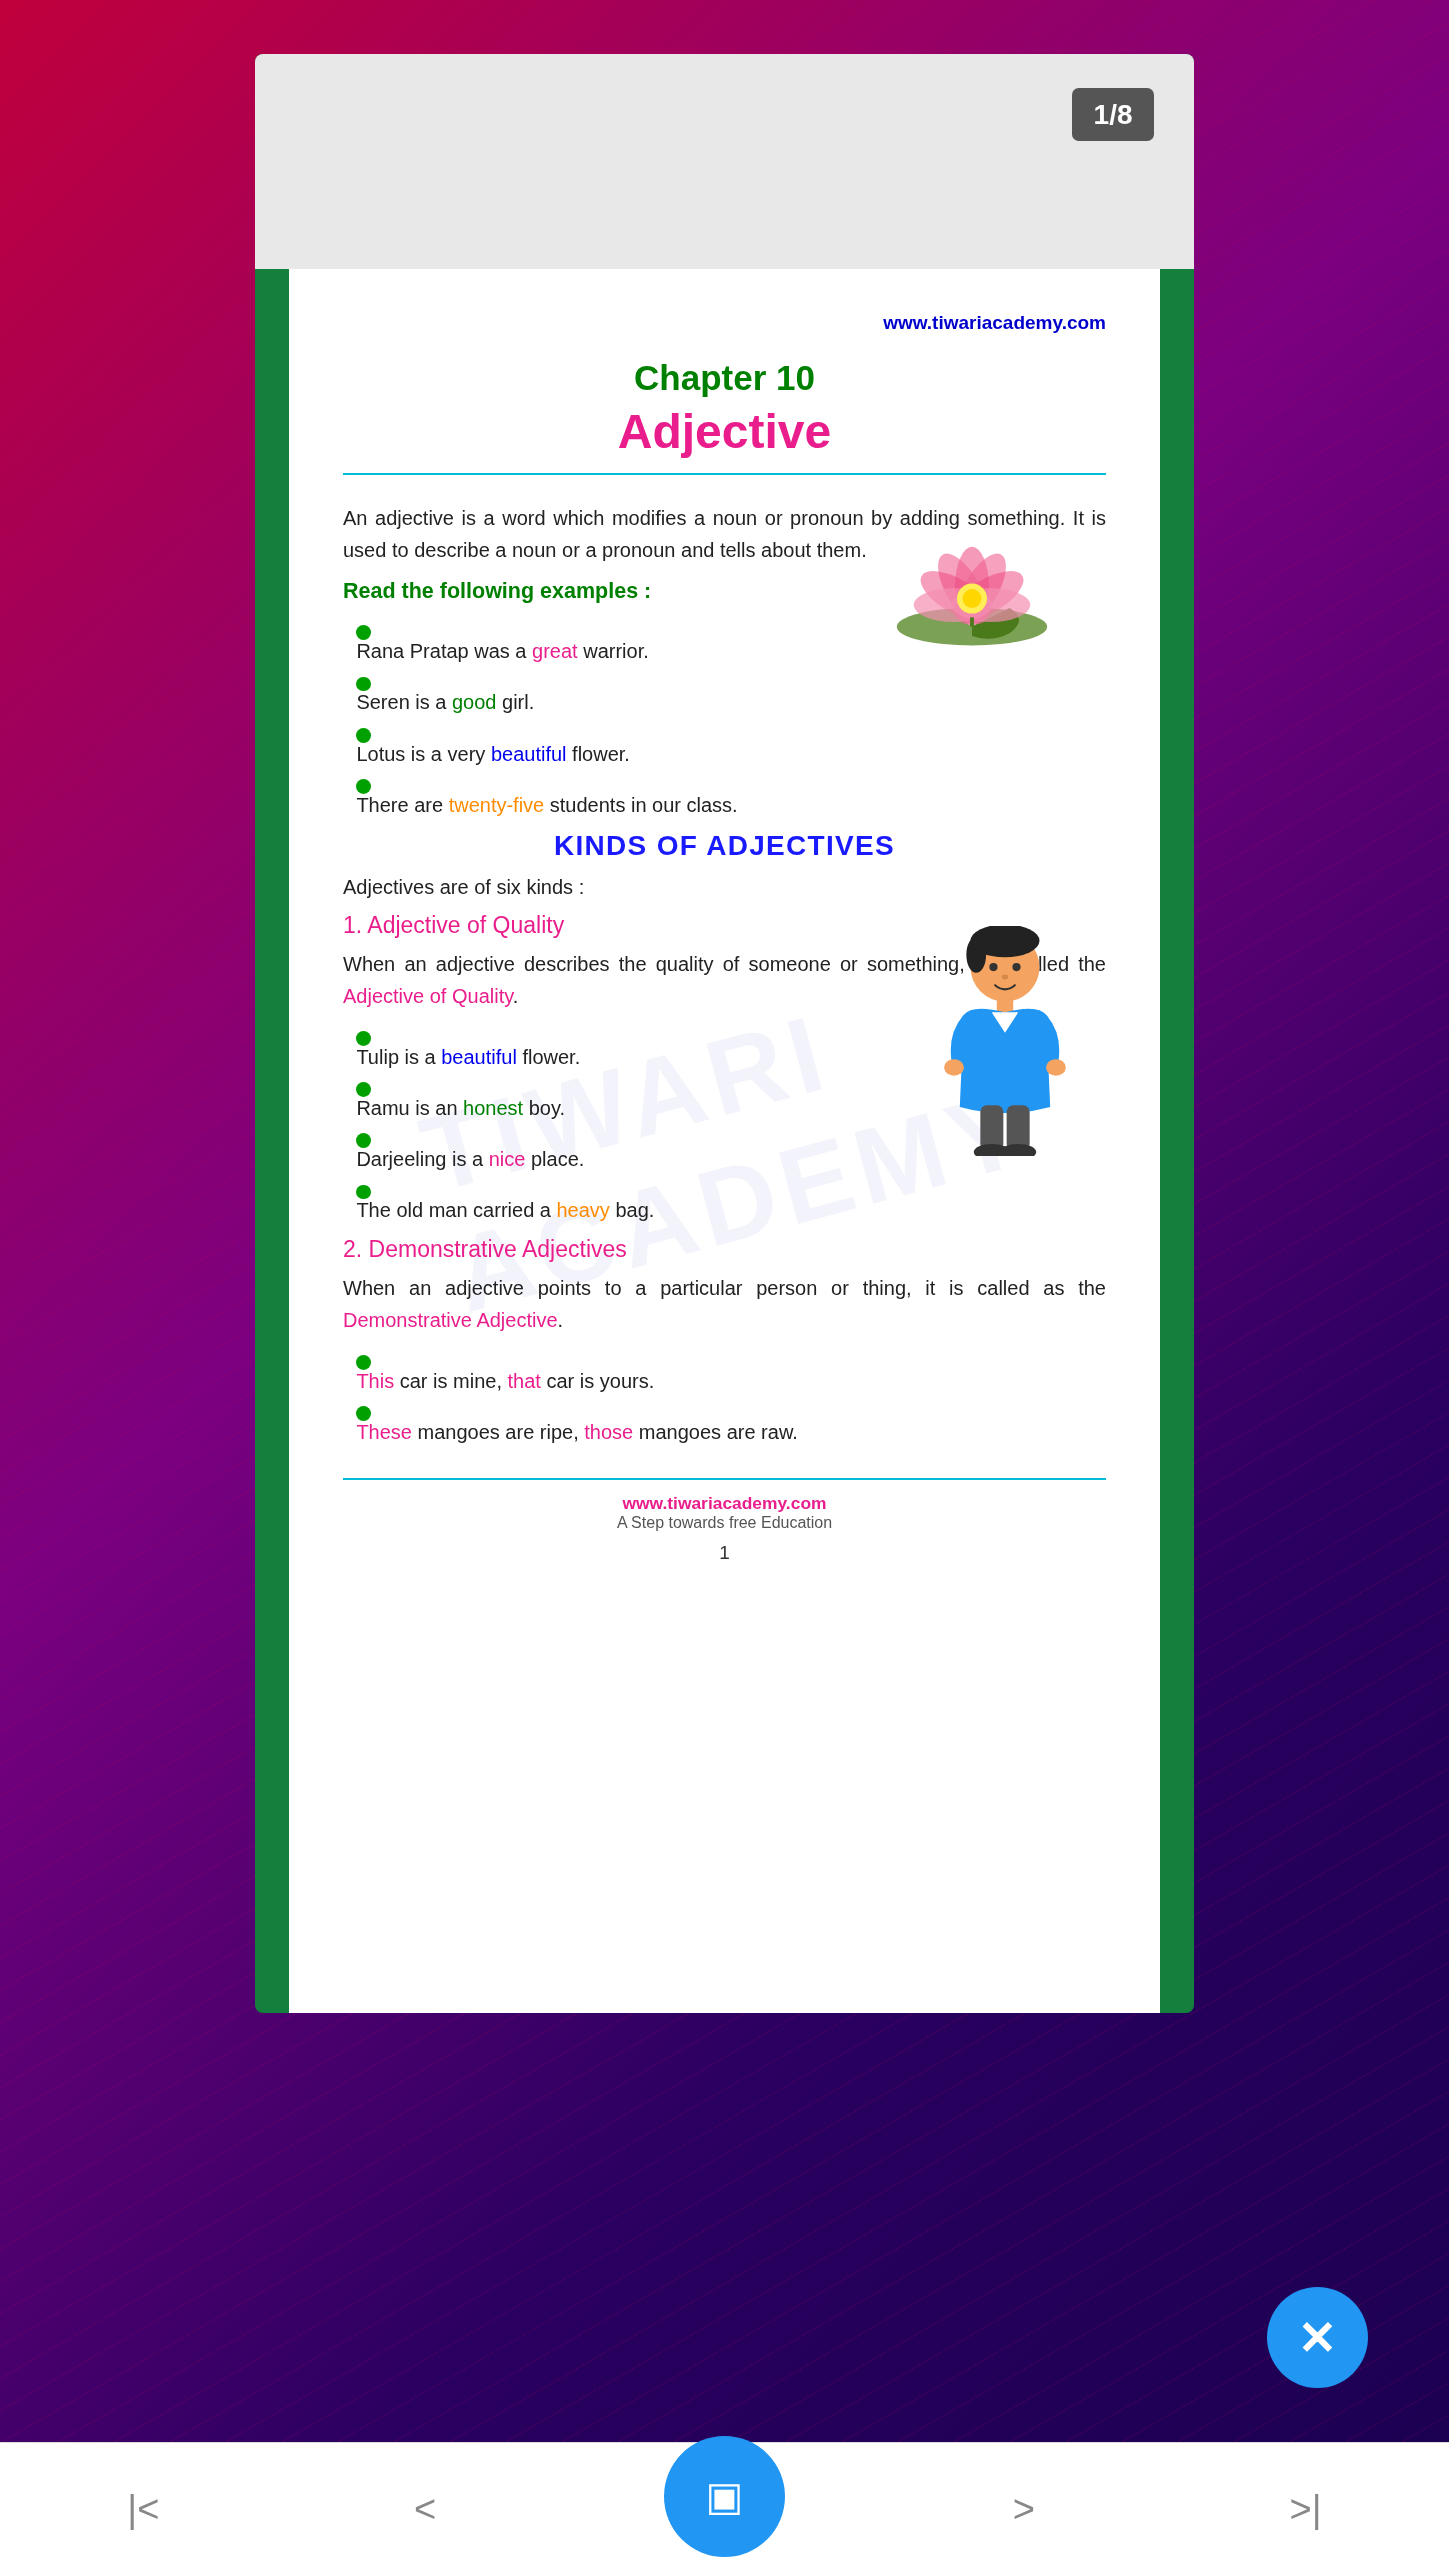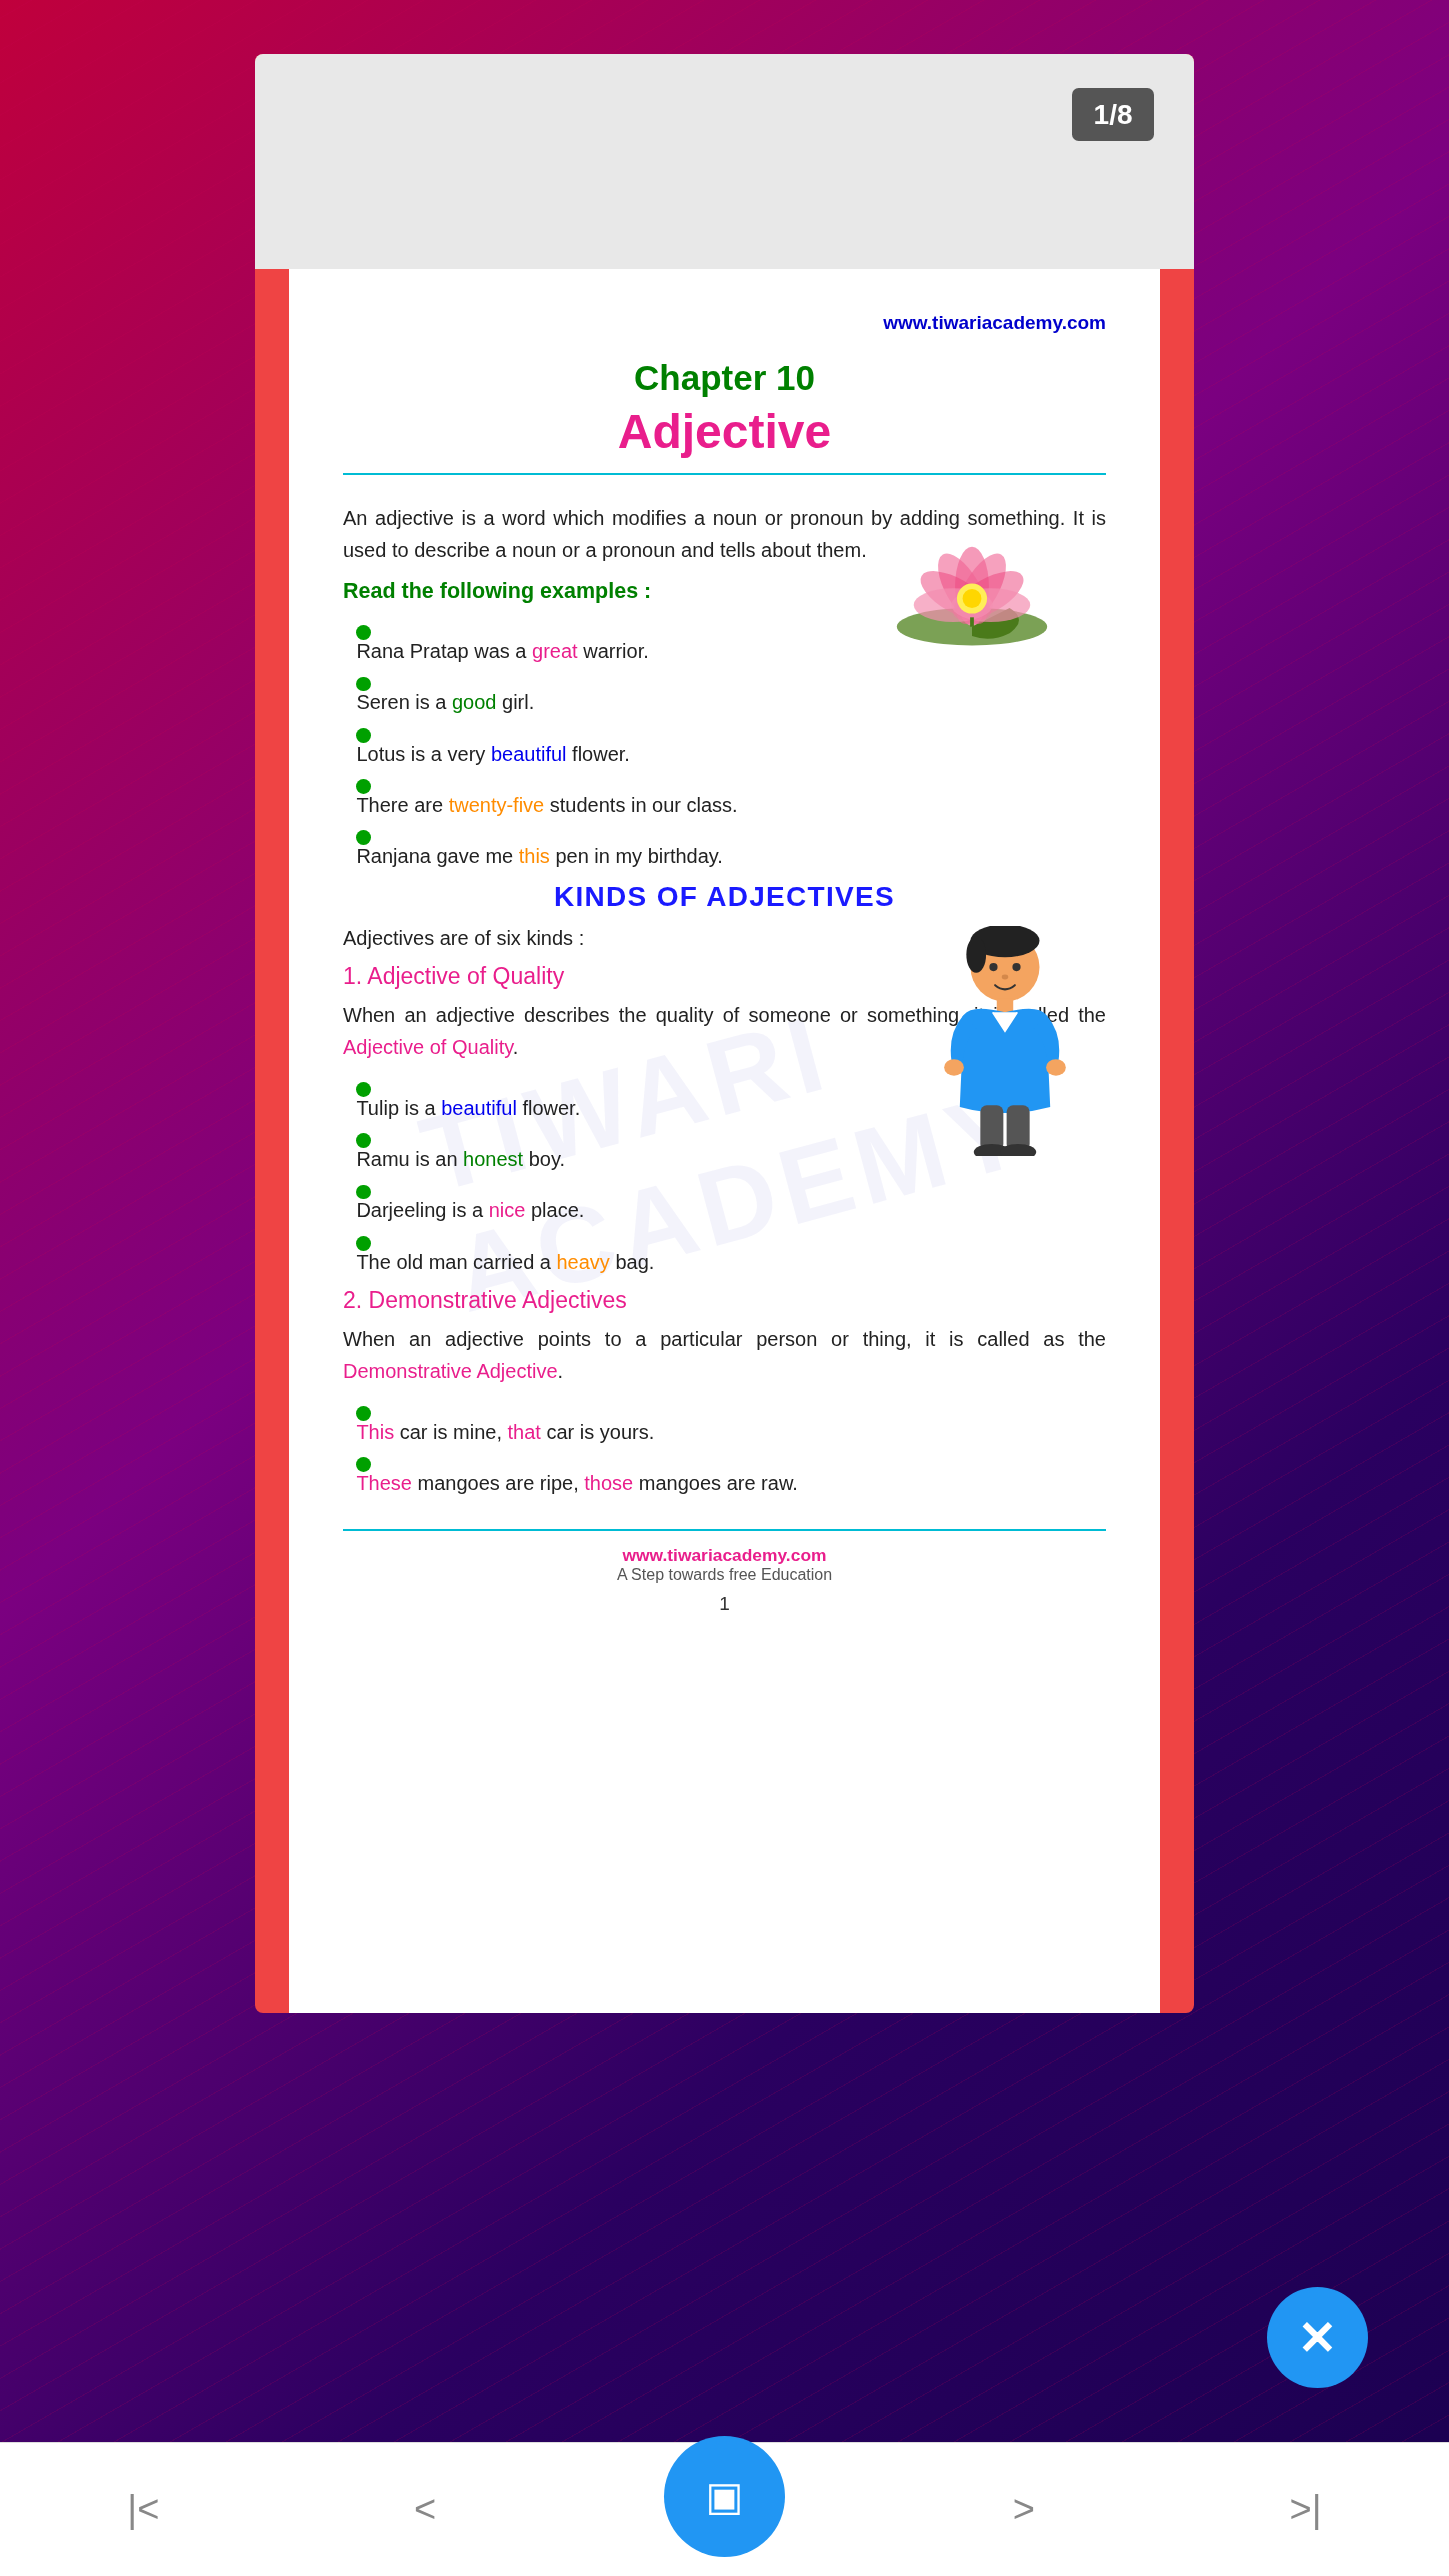--- a/index.html
+++ b/index.html
@@ -27,21 +27,21 @@
         transparent 27px,
         rgba(200,0,80,0.15) 27px,
         rgba(200,0,80,0.15) 28px
       );
       pointer-events: none;
     }
 
     .page-container {
       width: 939px;
       margin-top: 54px;
-      background: #ef4444;
+      background: #15803d;
       border-radius: 8px;
       overflow: hidden;
       position: relative;
       z-index: 1;
     }
 
     
     .page-badge {
       position: absolute;
       top: 34px;
@@ -367,24 +367,20 @@
           <span>Seren is a <span class="highlight-green">good</span> girl.</span>
         </li>
         <li>
           <span class="bullet-dot"></span>
           <span>Lotus is a very <span class="highlight-blue">beautiful</span> flower.</span>
         </li>
         <li>
           <span class="bullet-dot"></span>
           <span>There are <span class="highlight-orange">twenty-five</span> students in our class.</span>
         </li>
-        <li>
-          <span class="bullet-dot"></span>
-          <span>Ranjana gave me <span class="highlight-orange">this</span> pen in my birthday.</span>
-        </li>
       </ul>
 
       <div class="kinds-heading">KINDS OF ADJECTIVES</div>
 
       <div class="kinds-subtext">Adjectives are of six kinds :</div>
 
       <div class="adjective-type-heading">1. Adjective of Quality</div>
 
       <p class="body-text">
         When an adjective describes the quality of someone or something, it is called the <span class="highlight-red">Adjective of Quality</span>.

